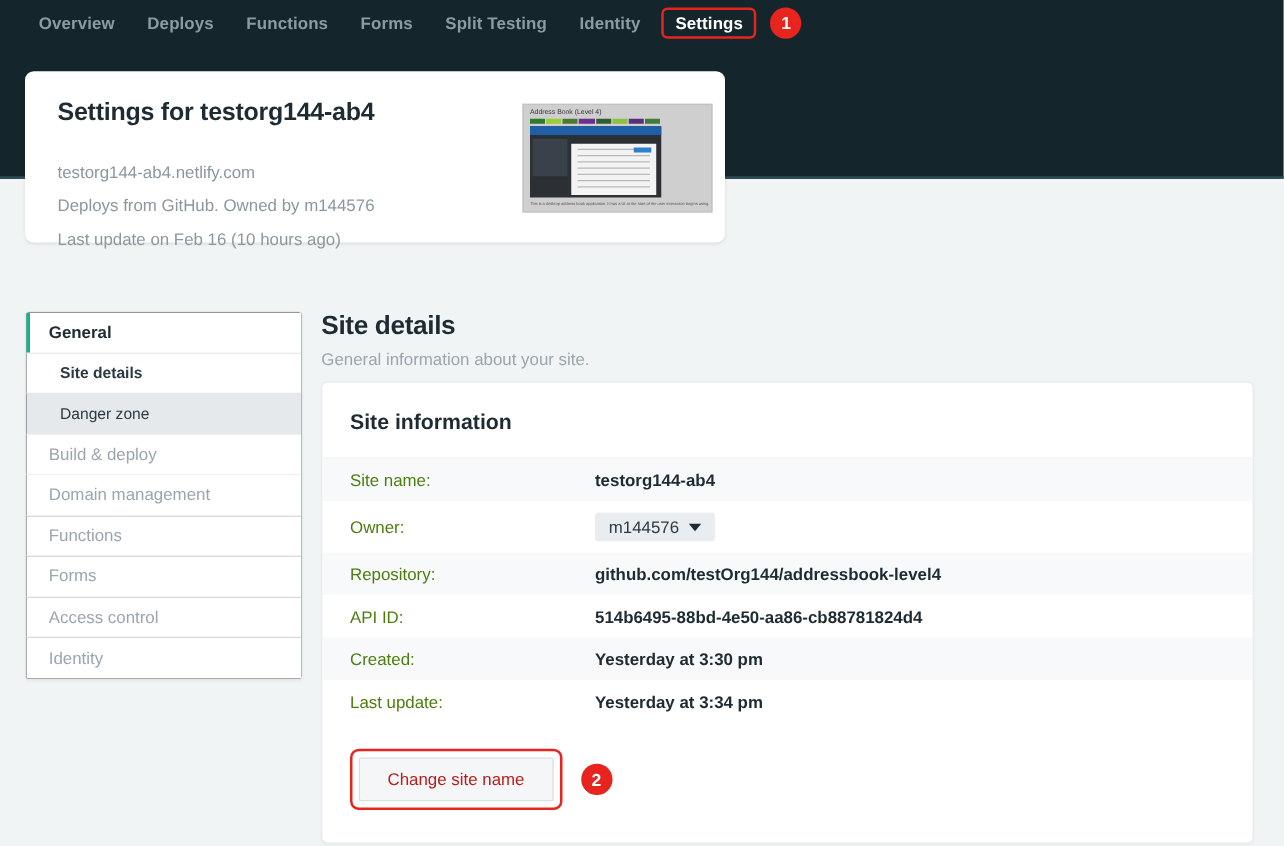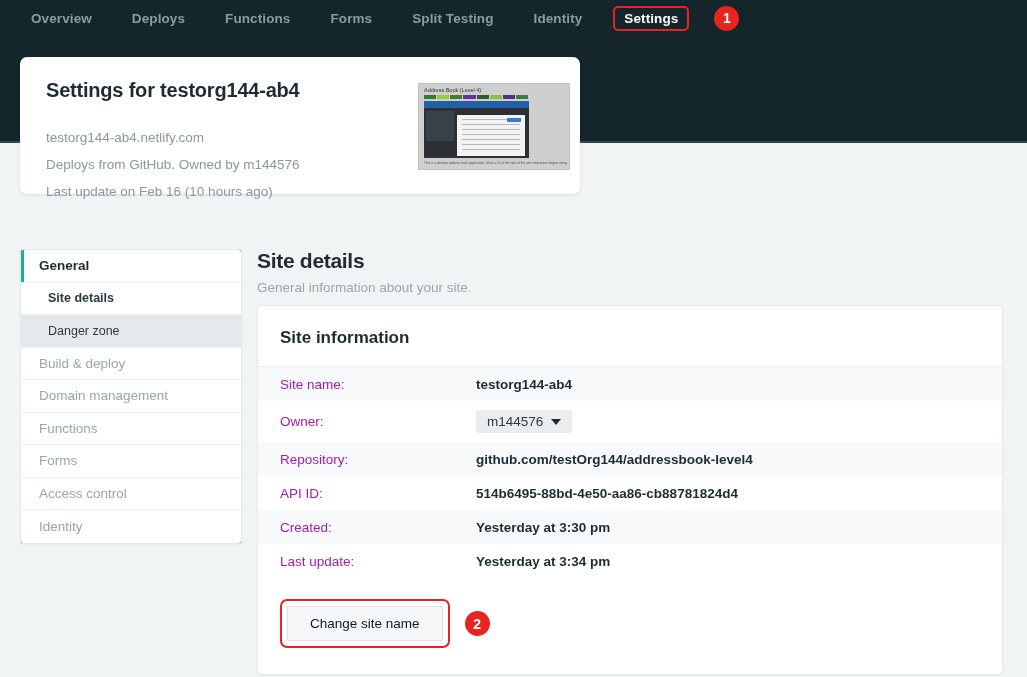--- a/index.html
+++ b/index.html
@@ -28,21 +28,21 @@
     border-bottom: 2px solid #2d4a52;
   }
 
   .navbar {
     position: absolute;
     left: 0; top: 0;
     height: 36px;
     display: flex;
     align-items: center;
     padding-left: 18px;
-    gap: 14px;
+    gap: 0px;
   }
 
   .nav-item {
     font-size: 13.5px;
     font-weight: bold;
     color: #8c9ba1;
     padding: 4px 13px;
     letter-spacing: .1px;
     white-space: nowrap;
     cursor: pointer;
@@ -212,21 +212,21 @@
   }
 
   .row {
     display: flex;
     align-items: center;
     min-height: 34px;
     padding: 0 22px;
     font-size: 13.5px;
   }
   .row:nth-child(even) { background: #f7f9fa; }
-  .row .label { color: #a21caf; width: 196px; flex: 0 0 196px; }
+  .row .label { color: #4d7c0f; width: 196px; flex: 0 0 196px; }
   .row .value { color: #1f2b33; font-weight: bold; }
 
   .row.owner { min-height: 41px; }
 
   .owner-select {
     display: inline-flex;
     align-items: center;
     gap: 8px;
     background: #e9edf0;
     border-radius: 3px;
@@ -248,21 +248,21 @@
     border: 2px solid #e8241f;
     border-radius: 7px;
     padding: 5px;
     display: inline-block;
   }
   .btn {
     background: #f4f6f7;
     border: 1px solid #d9dfe3;
     border-radius: 2px;
     font-size: 13.5px;
-    color: #0f172a;
+    color: #b91c1c;
     padding: 9px 22px;
     font-family: "Liberation Sans", sans-serif;
     cursor: pointer;
   }
   .badge-btn { margin-left: 15px; }
 </style>
 </head>
 <body>
 
 <div class="topband"></div>

